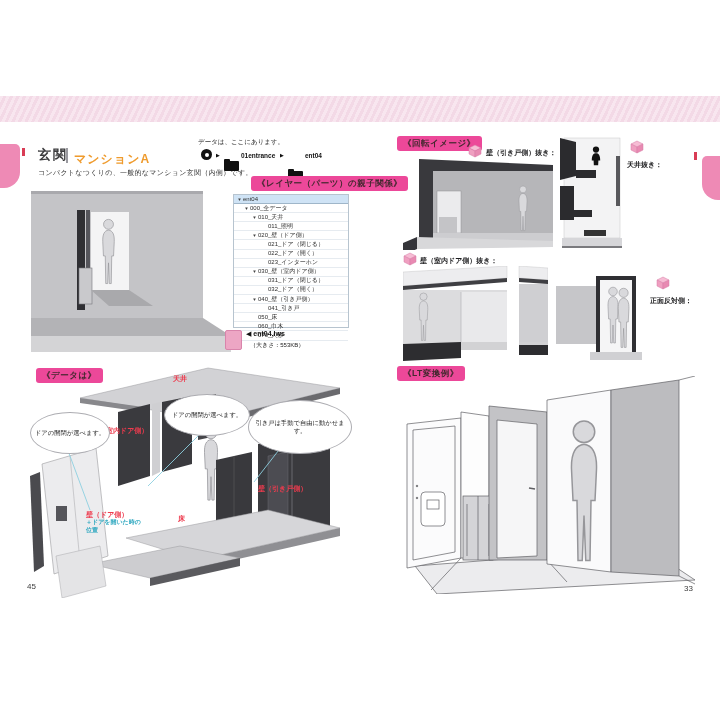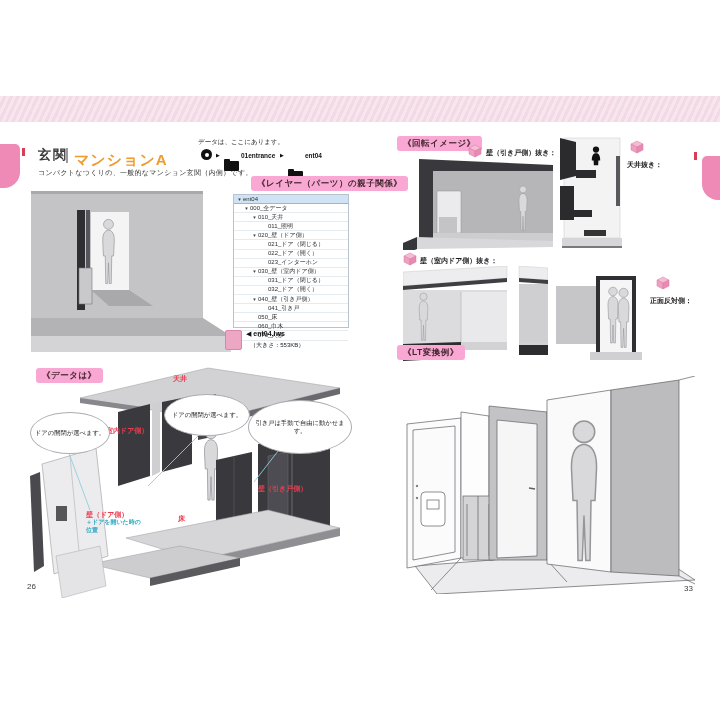--- a/index.html
+++ b/index.html
@@ -7,25 +7,25 @@
        font-family:"Liberation Sans","DejaVu Sans",sans-serif;color:#333;}
   .abs{position:absolute;}
   
   .band{left:0;top:96px;width:720px;height:26px;
         background:repeating-linear-gradient(115deg,#f8e6ef 0 3px,#f3d9e6 3px 6px);}
   
   .tabL{left:0;top:144px;width:20px;height:44px;background:#ee8ab5;border-radius:0 5px 16px 0;}
   .tabR{left:702px;top:156px;width:18px;height:44px;background:#ee8ab5;border-radius:5px 0 0 16px;}
   .tabmark{width:3px;height:8px;background:#d93c55;}
   
-  .shead{background:#f9a8d4;color:#44282f;font-weight:bold;font-size:8.5px;line-height:1;
+  .shead{background:#ec4899;color:#44282f;font-weight:bold;font-size:8.5px;line-height:1;
          padding:3px 6px;border-radius:3px;display:inline-block;letter-spacing:0.5px;white-space:nowrap;}
   .title{font-size:13px;font-weight:bold;color:#3b3b3d;letter-spacing:2px;}
   .titlebar{width:2px;height:15px;background:#9a9aa0;}
-  .subtitle{font-size:15px;font-weight:bold;color:#ef9b2d;letter-spacing:1px;text-align:right;}
+  .subtitle{font-size:12px;font-weight:bold;color:#ef9b2d;letter-spacing:1px;text-align:right;}
   .desc{font-size:7px;color:#333;letter-spacing:0.3px;}
   .note{font-size:6.5px;color:#222;}
   .pathlabel{font-size:6.5px;font-weight:bold;color:#111;}
   .arrow{font-size:5px;color:#111;}
   .disc{width:11px;height:11px;border-radius:50%;background:#111;position:relative;}
   .disc::after{content:"";position:absolute;left:3.5px;top:3.5px;width:4px;height:4px;border-radius:50%;background:#fff;}
   .folder{width:15px;height:10px;background:#111;border-radius:1px;position:relative;}
   .folder::before{content:"";position:absolute;left:0;top:-2px;width:6px;height:3px;background:#111;border-radius:1px 1px 0 0;}
   
   .panel{left:233px;top:194px;width:114px;height:132px;background:#fff;border:1px solid #b7c4cf;}
@@ -209,21 +209,21 @@
 <div class="abs rlabel" style="left:92px;top:426px">壁（室内ドア側）</div>
 <div class="abs rlabel" style="left:86px;top:510px">壁（ドア側）</div>
 <div class="abs tlabel2" style="left:86px;top:519px;width:56px">＋ドアを開いた時の位置</div>
 <div class="abs rlabel" style="left:258px;top:484px">壁（引き戸側）</div>
 <div class="abs rlabel" style="left:178px;top:514px">床</div>
 
 <div class="abs bubble" style="left:30px;top:412px;width:72px;height:34px">ドアの開閉が選べます。</div>
 <div class="abs bubble" style="left:164px;top:394px;width:78px;height:34px">ドアの開閉が選べます。</div>
 <div class="abs bubble" style="left:248px;top:400px;width:96px;height:46px">引き戸は手動で自由に動かせます。</div>
 
-<div class="abs pnum" style="left:27px;top:582px">26</div>
+<div class="abs pnum" style="left:27px;top:582px">45</div>
 
 <div class="abs shead" style="left:397px;top:136px">《回転イメージ》</div>
 
 <svg class="abs" style="left:468px;top:144px" width="14" height="14" viewBox="0 0 14 14">
   <polygon points="7,1 13,4 7,7 1,4" fill="#f6bcd4" stroke="#d67ba4" stroke-width="0.5"></polygon>
   <polygon points="1,4 7,7 7,13 1,10" fill="#ef9fc0" stroke="#d67ba4" stroke-width="0.5"></polygon>
   <polygon points="13,4 7,7 7,13 13,10" fill="#eохва" stroke="#d67ba4" stroke-width="0.5" opacity="0"></polygon>
   <polygon points="13,4 7,7 7,13 13,10" fill="#e88ab2" stroke="#d67ba4" stroke-width="0.5"></polygon>
 </svg>
 <div class="abs slabel" style="left:486px;top:148px">壁（引き戸側）抜き：</div>
@@ -291,21 +291,21 @@
   <use href="#fig" transform="translate(57,17) scale(1.06)"></use>
   <rect x="34" y="82" width="52" height="8" fill="#d0d0d3"></rect>
 </svg>
 <svg class="abs" style="left:656px;top:276px" width="14" height="14" viewBox="0 0 14 14">
   <polygon points="7,1 13,4 7,7 1,4" fill="#f6bcd4" stroke="#d67ba4" stroke-width="0.5"></polygon>
   <polygon points="1,4 7,7 7,13 1,10" fill="#ef9fc0" stroke="#d67ba4" stroke-width="0.5"></polygon>
   <polygon points="13,4 7,7 7,13 13,10" fill="#e88ab2" stroke="#d67ba4" stroke-width="0.5"></polygon>
 </svg>
 <div class="abs slabel" style="left:650px;top:296px">正面反対側：</div>
 
-<div class="abs shead" style="left:397px;top:345px">《LT変換例》</div>
+<div class="abs shead" style="left:397px;top:366px">《LT変換例》</div>
 
 <svg class="abs" style="left:397px;top:376px" width="298" height="218" viewBox="0 0 298 218">
   <g stroke="#606064" stroke-width="0.7" fill="none">
     <polygon points="18,190 250,172 298,204 40,218" fill="#ececee"></polygon>
     <line x1="64" y1="182" x2="34" y2="214"></line>
     <line x1="150" y1="184" x2="170" y2="206"></line>
 
     <polygon points="10,48 64,42 64,182 10,192" fill="#fbfbfc"></polygon>
     <polygon points="16,54 58,50 58,176 16,184"></polygon>
     <rect x="24" y="116" width="24" height="34" rx="4" fill="#ffffff"></rect>

